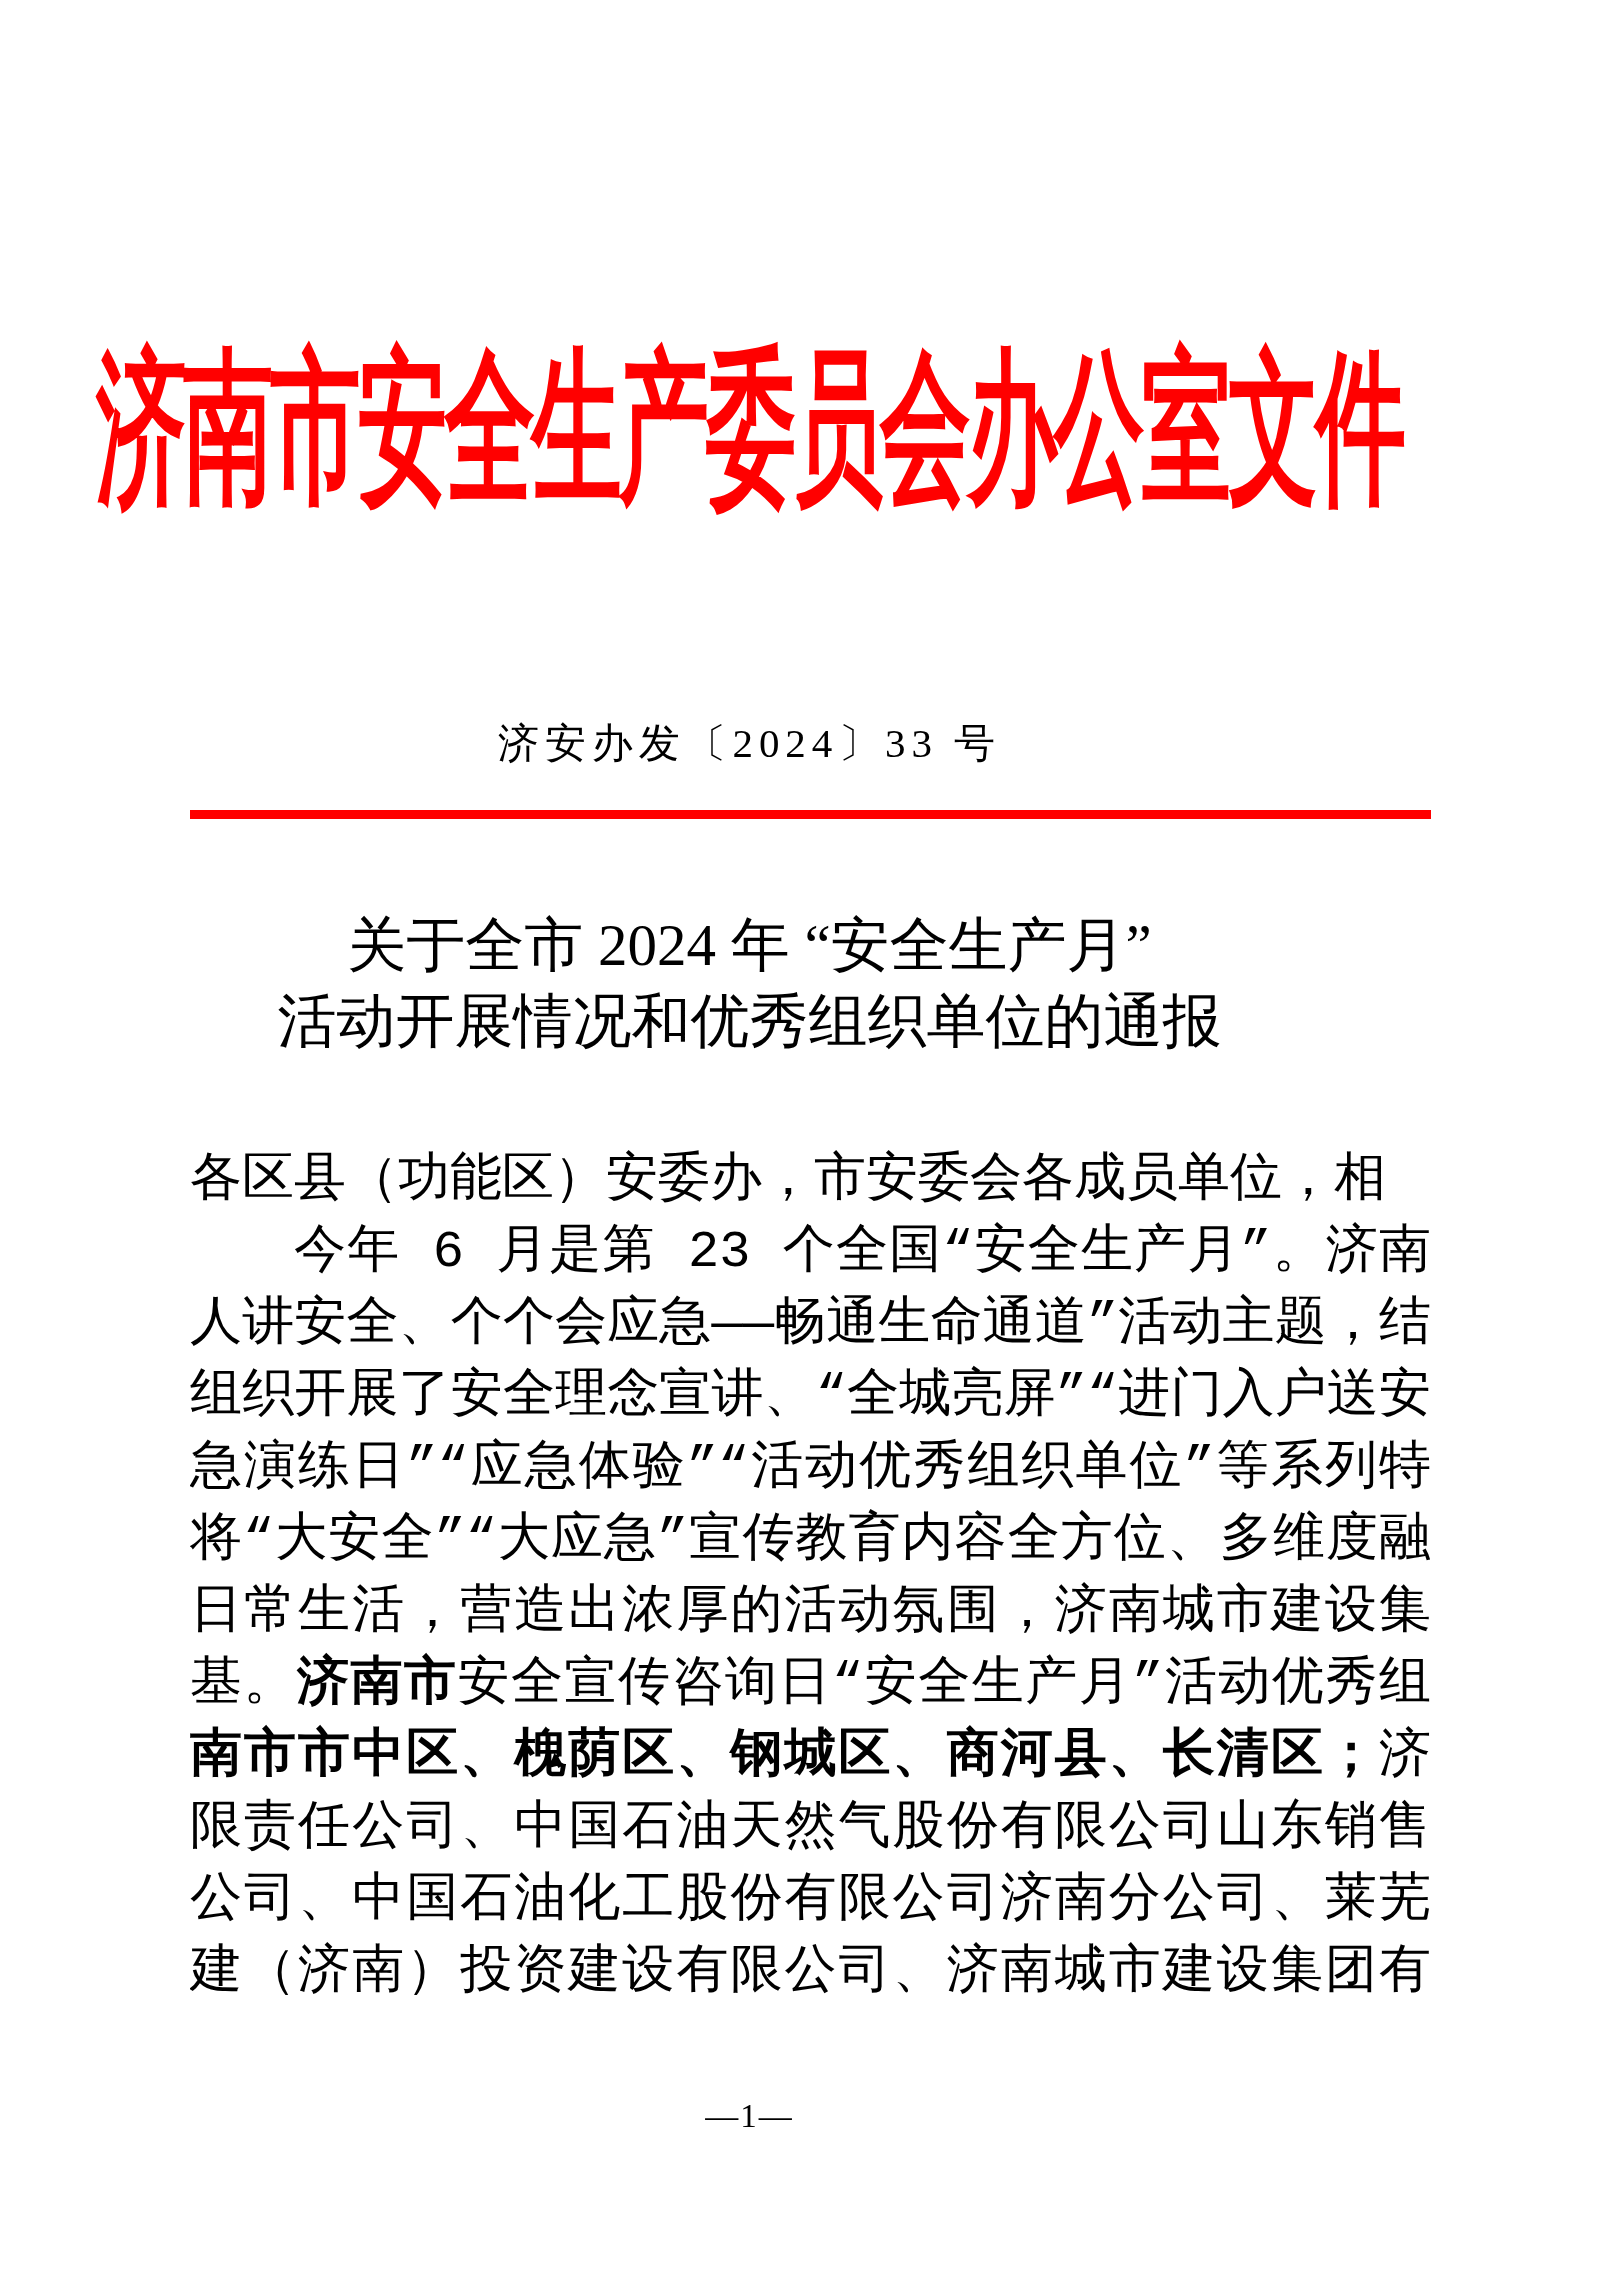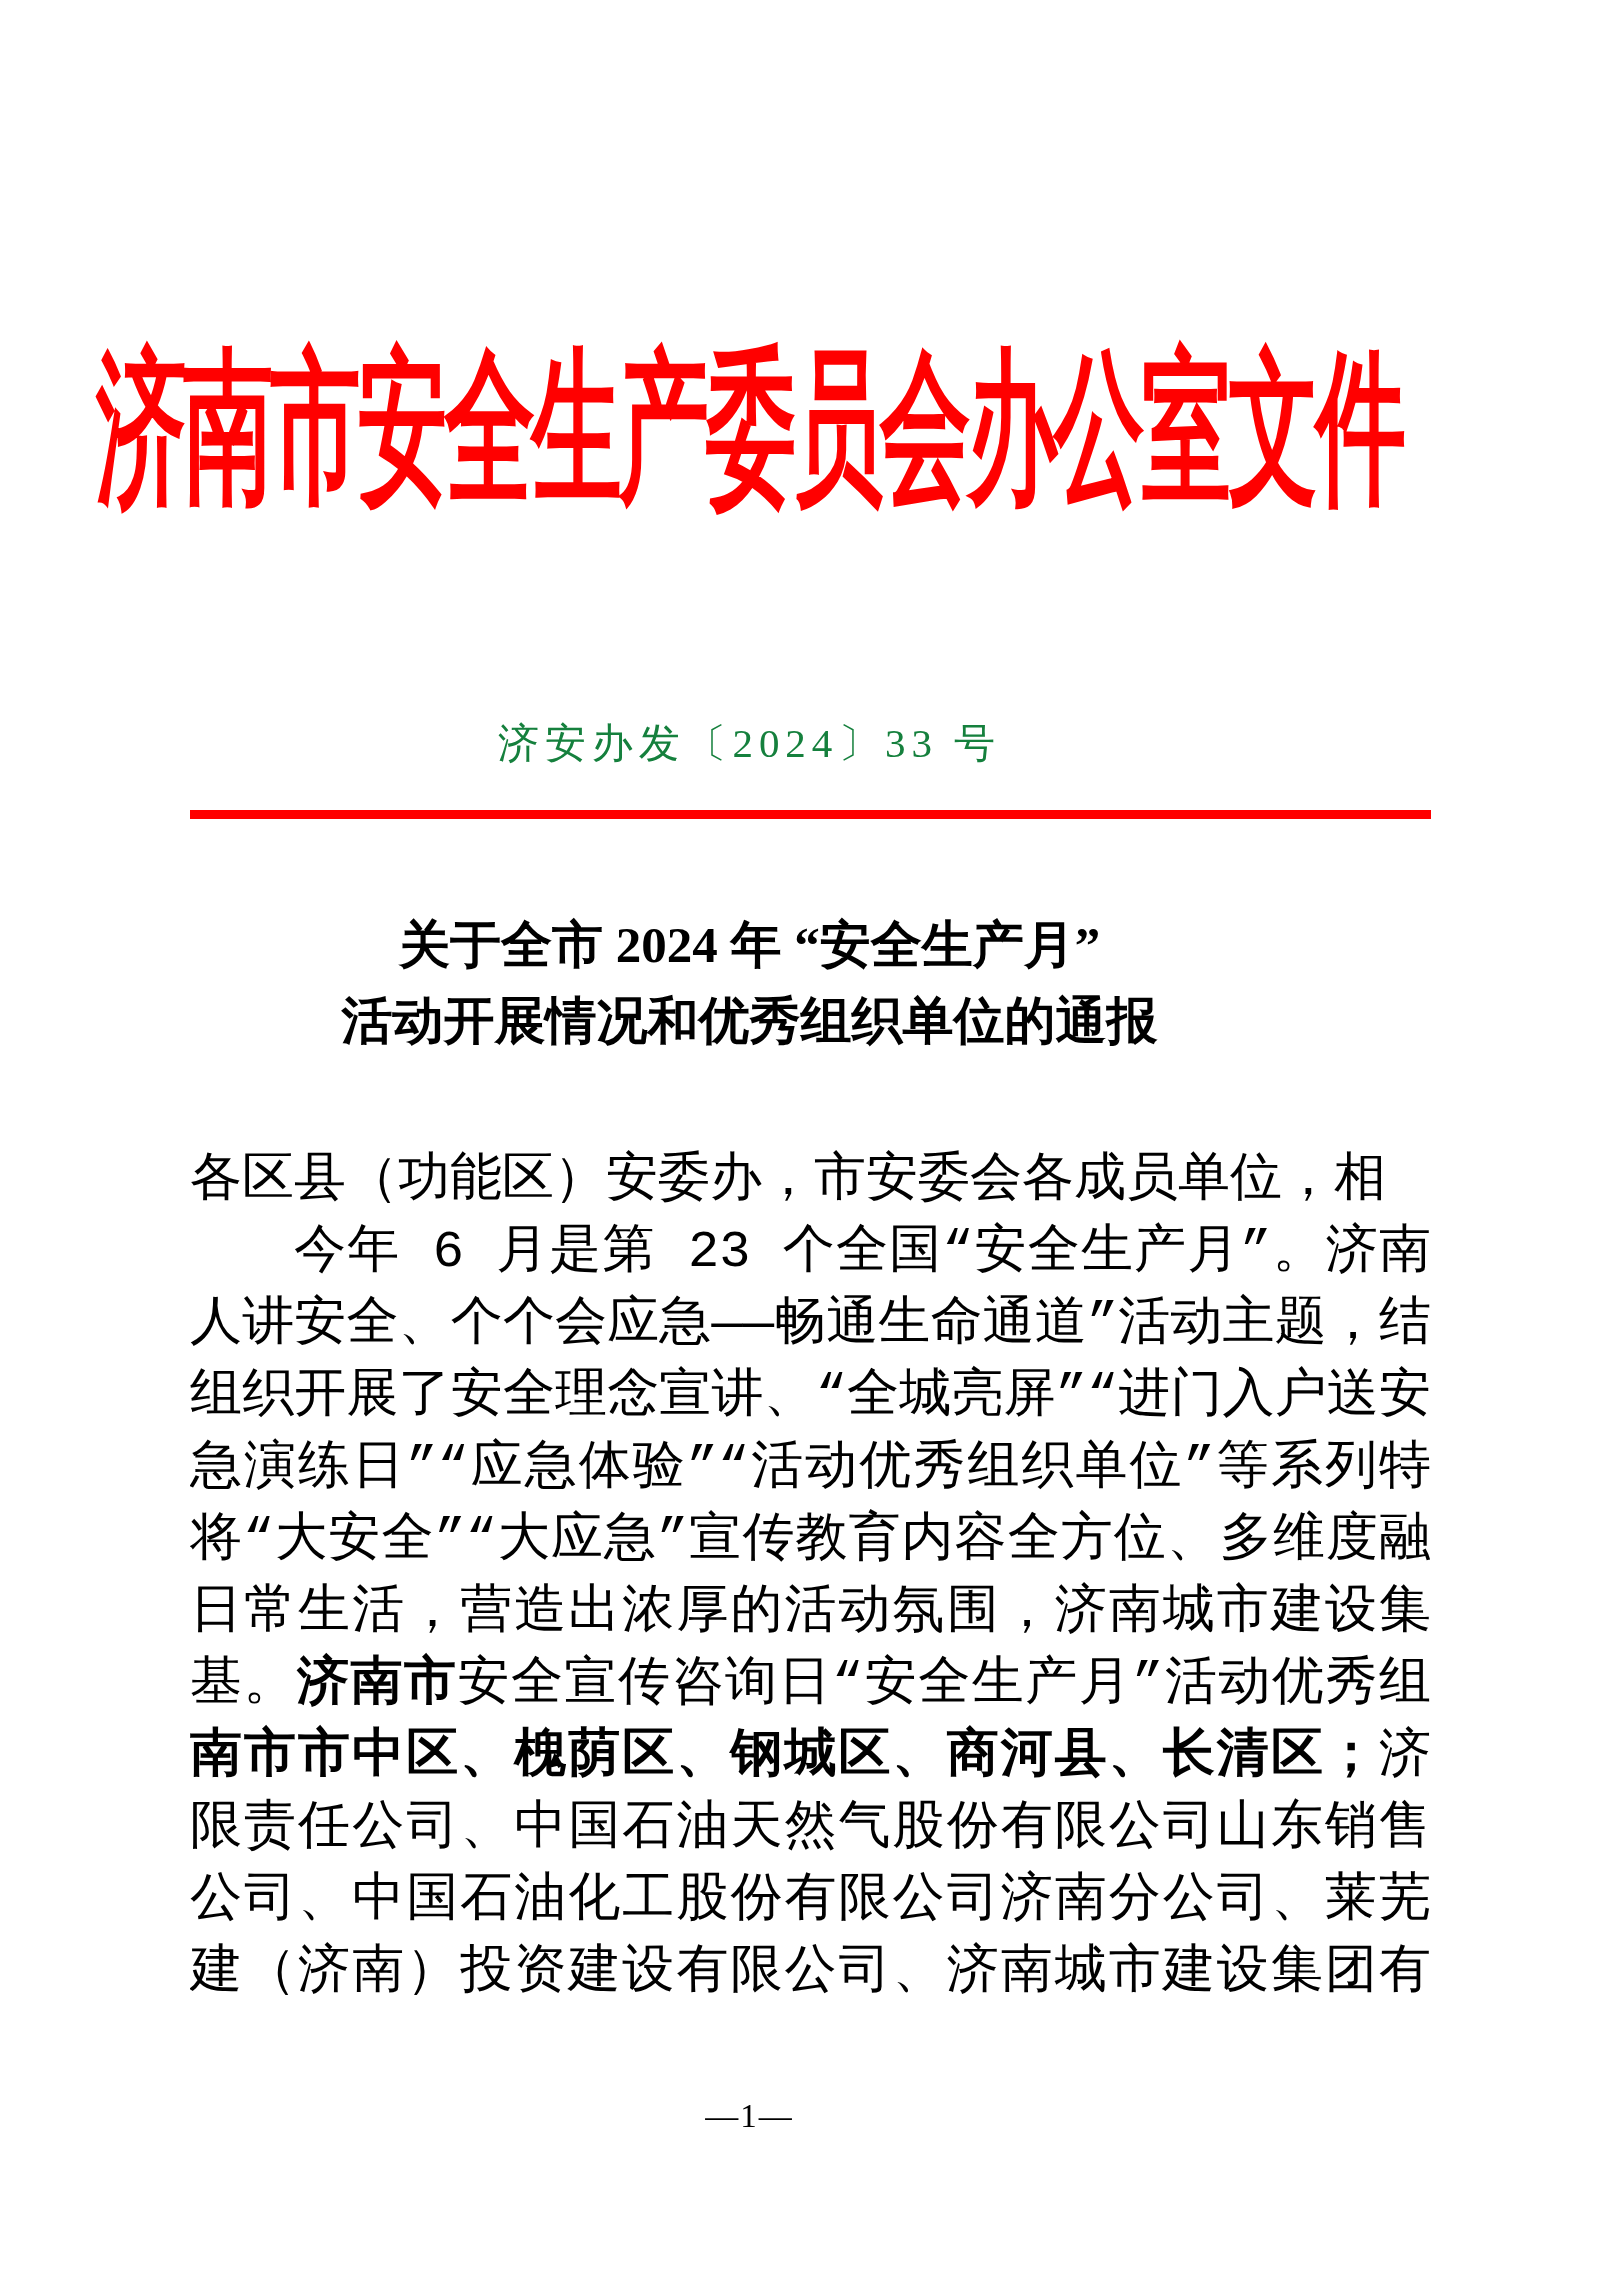--- a/index.html
+++ b/index.html
@@ -17,29 +17,29 @@
   .banner { position: absolute; top: 331px; left: 0; width: 100%; height: 196px;
             display: flex; align-items: center; justify-content: center; }
   .banner-title {
     font-size: 90px; font-weight: bold; color: var(--accent);
     letter-spacing: -2.9px; white-space: nowrap;
     transform: scaleY(1.85); transform-origin: center;
   }
 
   
   .doc-number { position: absolute; top: 716px; left: 0; width: 100%;
-                text-align: center; font-size: 41px; letter-spacing: 5.9px; color: #15803d; }
+                text-align: center; font-size: 41px; letter-spacing: 5.9px; color: #000000; }
 
   
   .red-line { position: absolute; top: 810px; left: 190px; width: 1241px; height: 8.8px;
               background: var(--accent); }
 
   
   .doc-title { position: absolute; top: 907px; left: 0; width: 100%;
-               text-align: center; font-weight: bold; font-size: 51px; line-height: 76px; }
+               text-align: center; font-weight: normal; font-size: 59px; line-height: 76px; }
 
   
   .body-text { position: absolute; top: 1145px; left: 190px; width: 1241px; font-size: 52px; font-family: Liberation Mono, monospace; }
   .body-line { line-height: 72px; height: 72px; overflow: hidden;
                text-align: justify; text-align-last: justify; }
   .body-line.no-justify { text-align: left; text-align-last: left; }
   .body-line.indent { text-indent: 2em; }
   .bold { font-weight: bold; }
 
   

